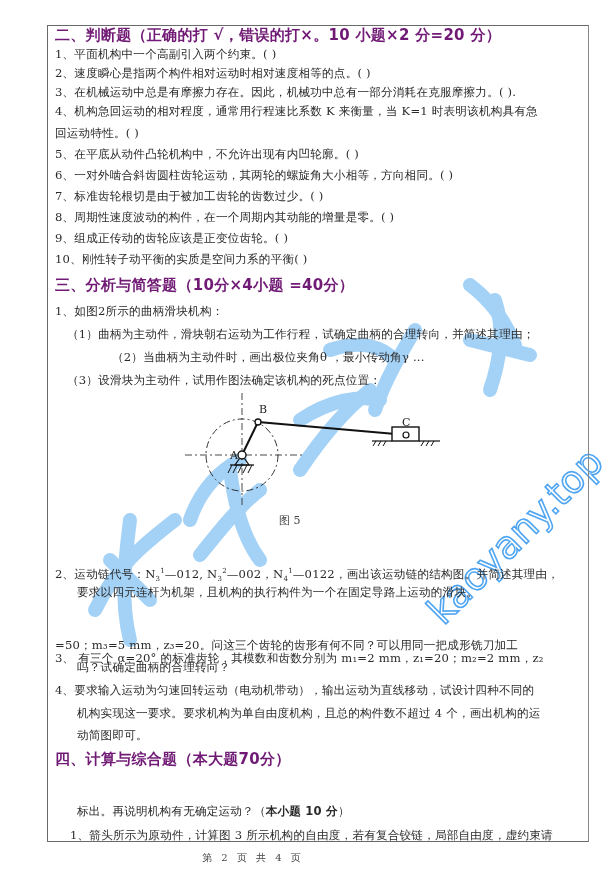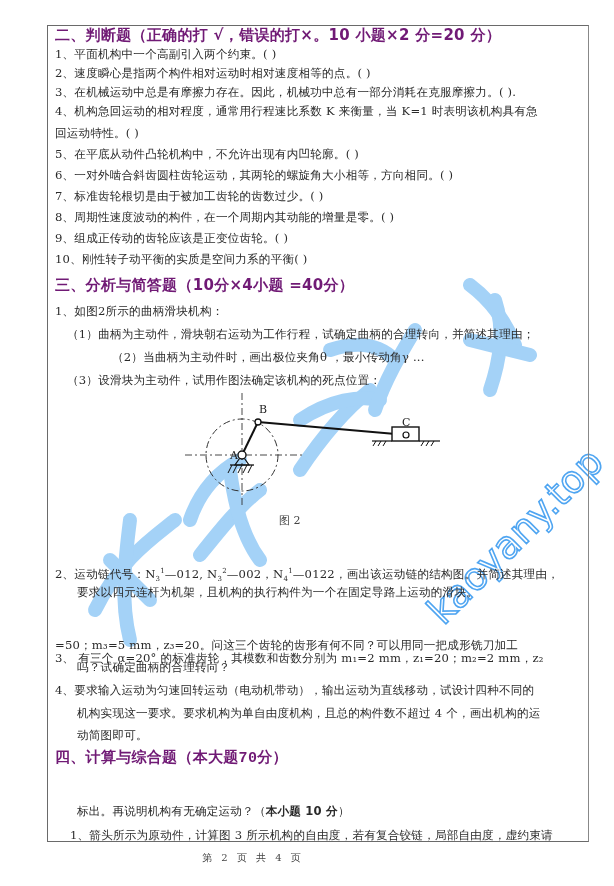--- a/index.html
+++ b/index.html
@@ -97,32 +97,32 @@
       <line x1="236" y1="56" x2="233" y2="61"></line>
     <line x1="274" y1="56" x2="271" y2="61"></line>
       <line x1="279" y1="56" x2="276" y2="61"></line>
       <line x1="284" y1="56" x2="281" y2="61"></line>
   </g>
 
   <text x="80" y="74" font-size="11" font-family="DejaVu Serif, serif" fill="#222">A</text>
   <text x="109" y="28" font-size="11" font-family="DejaVu Serif, serif" fill="#222">B</text>
   <text x="252" y="41" font-size="11" font-family="DejaVu Serif, serif" fill="#222">C</text>
 </svg>
-<div class="caption">图 2</div>
+<div class="caption">图 5</div>
 
 <div class="line" style="top:563px;">
   <span>2、运动链代号：</span><span><span>N</span><sub>3</sub><sup>1</sup><span>—012, </span></span><span><span>N</span><sub>3</sub><sup>2</sup><span>—002，</span></span><span><span>N</span><sub>4</sub><sup>1</sup><span>—0122，</span></span><span>画出该运动链的结构图。并简述其理由，</span>
 </div>
 <div class="line indent" style="top:584px;">要求以四元连杆为机架，且机构的执行构件为一个在固定导路上运动的滑块。</div>
 
 <div class="line" style="top:611px;margin-top:39px;">3、    有三个 α=20° 的标准齿轮，其模数和齿数分别为 m₁=2 mm，z₁=20；m₂=2 mm，z₂</div>
 <div class="line" style="top:637px;">=50；m₃=5 mm，z₃=20。问这三个齿轮的齿形有何不同？可以用同一把成形铣刀加工</div>
 <div class="line indent" style="top:659px;">吗？试确定曲柄的合理转向？</div>
 
 <div class="line" style="top:682px;">4、要求输入运动为匀速回转运动（电动机带动），输出运动为直线移动，试设计四种不同的</div>
 <div class="line indent" style="top:705px;">机构实现这一要求。要求机构为单自由度机构，且总的构件数不超过 4 个，画出机构的运</div>
 <div class="line indent" style="top:727px;">动简图即可。</div>
 
-<div class="line heading" style="top:751px;font-family:Liberation Mono, monospace;">四、计算与综合题（本大题70分）</div>
+<div class="line heading" style="top:751px;">四、计算与综合题（本大题70分）</div>
 <div class="line" style="top:827px;margin-left:15px;">1、箭头所示为原动件，计算图 3 所示机构的自由度，若有复合铰链，局部自由度，虚约束请</div>
 <div class="line indent" style="top:803px;"><span>标出。再说明机构有无确定运动？（</span><span class="bold">本小题 10 分</span><span>）</span></div>
 
 <div class="footer">第 2 页 共 4 页</div>
 
 </body></html>

